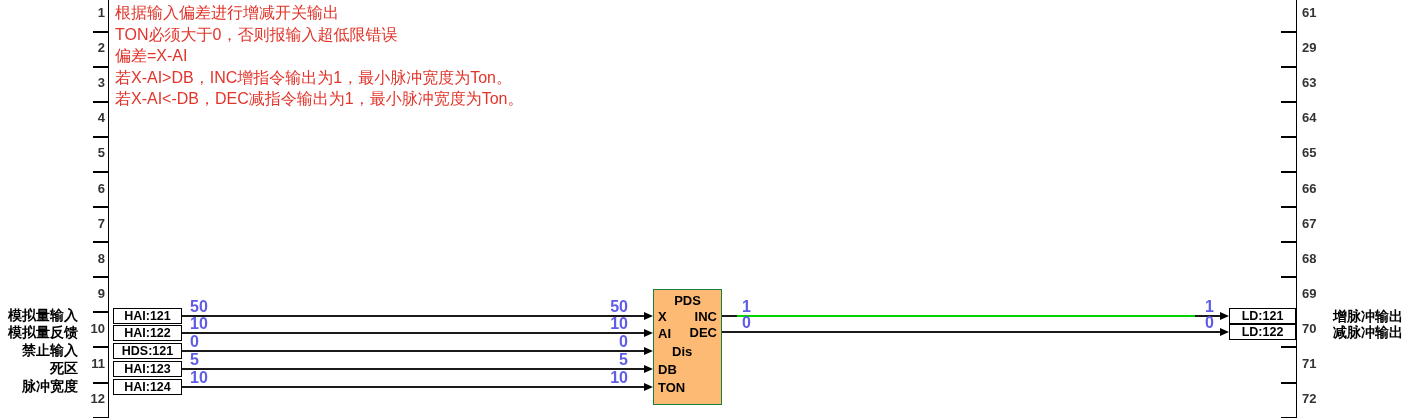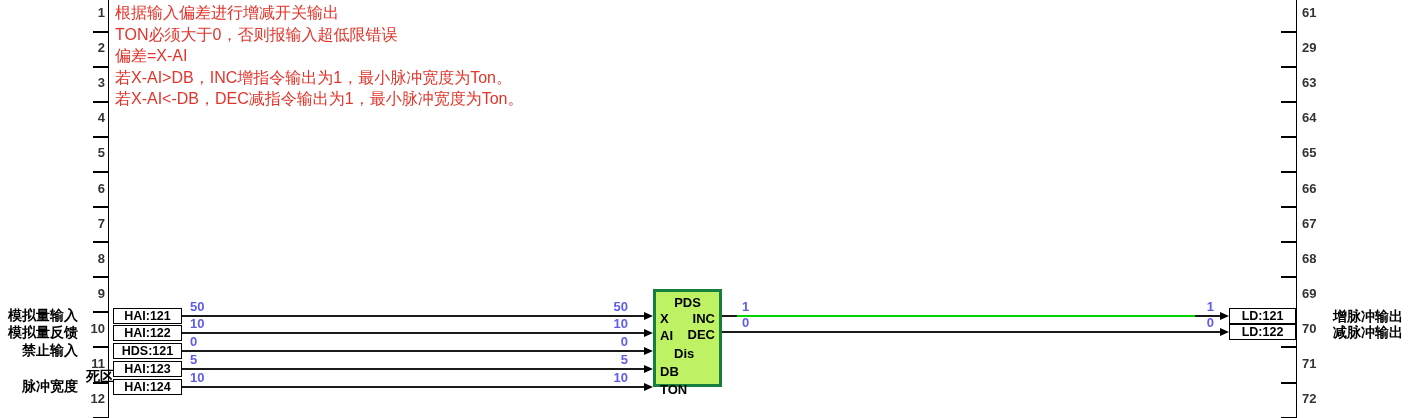--- a/index.html
+++ b/index.html
@@ -17,23 +17,23 @@
   .rownum.right{left:1302px;}
   #comments{position:absolute;left:115px;top:2px;color:var(--c-comment);font-size:16px;}
   .comment-line{line-height:21.5px;white-space:nowrap;}
   .sig-label{position:absolute;font-size:14px;font-weight:bold;color:#000;line-height:18px;white-space:nowrap;}
   .sig-label.left{left:0;width:78px;text-align:right;}
   .sig-label.right{left:1333px;}
   .block{position:absolute;box-sizing:border-box;border:1px solid #000;background:#fff;
     font-size:12.5px;font-weight:bold;color:#000;display:flex;align-items:center;justify-content:center;white-space:nowrap;}
   .wire{position:absolute;height:2px;background:var(--c-wire);}
   .arrow{position:absolute;width:0;height:0;border-top:4.5px solid transparent;border-bottom:4.5px solid transparent;border-left:9px solid #000;}
-  .val{position:absolute;font-size:13px;font-weight:bold;line-height:12px;color:var(--c-value);white-space:nowrap;}
+  .val{position:absolute;font-size:16px;font-weight:bold;line-height:12px;color:var(--c-value);white-space:nowrap;}
   .val.right{width:64px;text-align:right;}
-  #pds{position:absolute;left:653px;top:289px;width:69px;height:98px;box-sizing:border-box;border:3px solid #15803d;background:#bef264;}
+  #pds{position:absolute;left:653px;top:289px;width:69px;height:116px;box-sizing:border-box;border:1px solid #15803d;background:#fdba74;}
   .pds-title{position:absolute;top:3px;left:0;right:0;text-align:center;font-size:13px;font-weight:bold;color:#000;}
   .pin{position:absolute;font-size:13px;font-weight:bold;color:#000;line-height:16px;white-space:nowrap;}
   .pin.in{left:4px;}
   .pin.out{right:4px;text-align:right;}
 </style>
 </head>
 <body>
 
 <div class="canvas" id="canvas" style="--c-comment: #e1342a; --c-value: #5f5ce8; --c-active: #00d400; --c-wire: #1a1a1a; --c-rownum: #333333;">
   <div class="vline left"></div>
@@ -114,21 +114,21 @@
     <div class="wire" style="left: 182px; top: 332px; width: 462px;"></div>
     <div class="arrow" style="left: 644px; top: 328.5px;"></div>
     <div class="val" style="left: 190px; top: 318px;">10</div>
     <div class="val right" style="left: 564px; top: 318px;">10</div>
     <div class="sig-label left" style="top: 341px;">禁止输入</div>
     <div class="block" style="left: 113px; top: 343px; width: 69px; height: 16px;">HDS:121</div>
     <div class="wire" style="left: 182px; top: 350px; width: 462px;"></div>
     <div class="arrow" style="left: 644px; top: 346.5px;"></div>
     <div class="val" style="left: 190px; top: 336px;">0</div>
     <div class="val right" style="left: 564px; top: 336px;">0</div>
-    <div class="sig-label left" style="top: 367px; padding-left: 36px;">死区</div>
+    <div class="sig-label left" style="top: 359px;">死区</div>
     <div class="block" style="left: 113px; top: 361px; width: 69px; height: 16px;">HAI:123</div>
     <div class="wire" style="left: 182px; top: 368px; width: 462px;"></div>
     <div class="arrow" style="left: 644px; top: 364.5px;"></div>
     <div class="val" style="left: 190px; top: 354px;">5</div>
     <div class="val right" style="left: 564px; top: 354px;">5</div>
     <div class="sig-label left" style="top: 377px;">脉冲宽度</div>
     <div class="block" style="left: 113px; top: 379px; width: 69px; height: 16px;">HAI:124</div>
     <div class="wire" style="left: 182px; top: 386px; width: 462px;"></div>
     <div class="arrow" style="left: 644px; top: 382.5px;"></div>
     <div class="val" style="left: 190px; top: 372px;">10</div>

